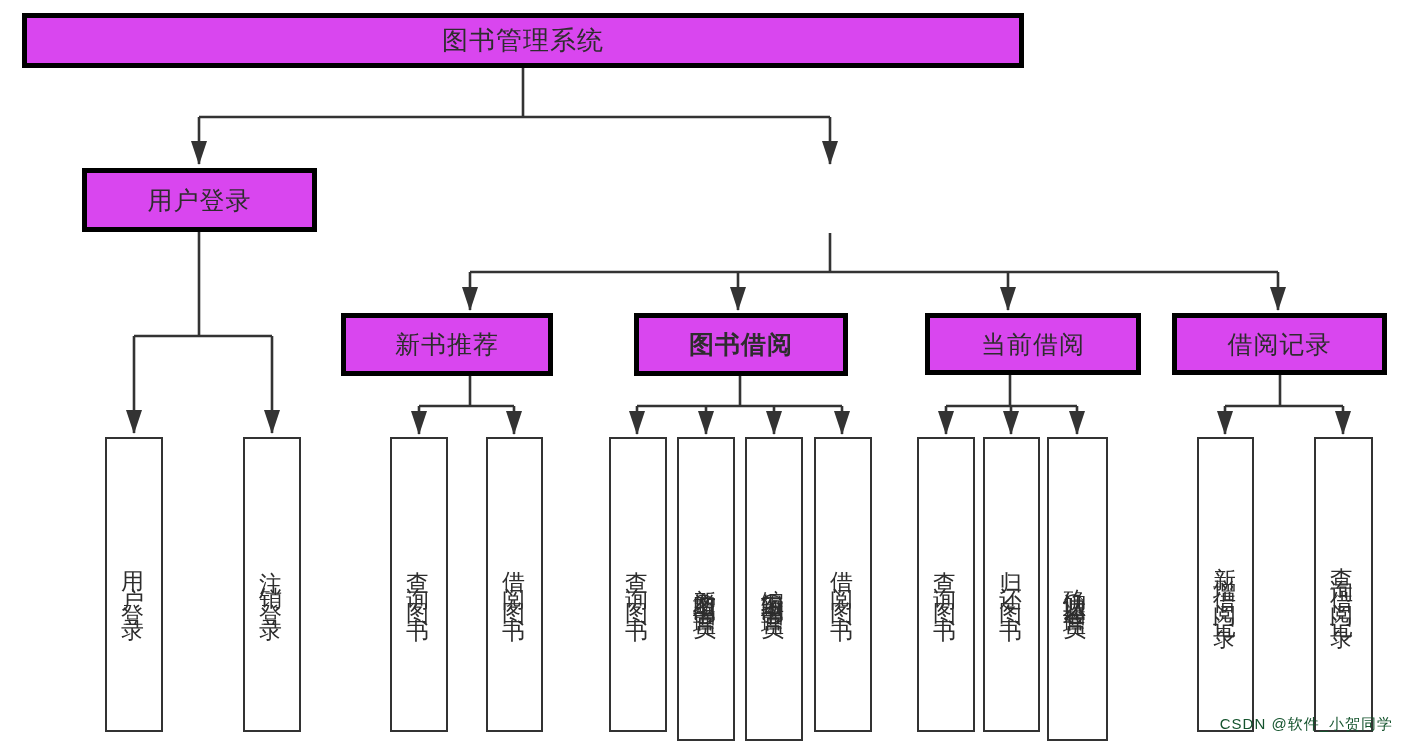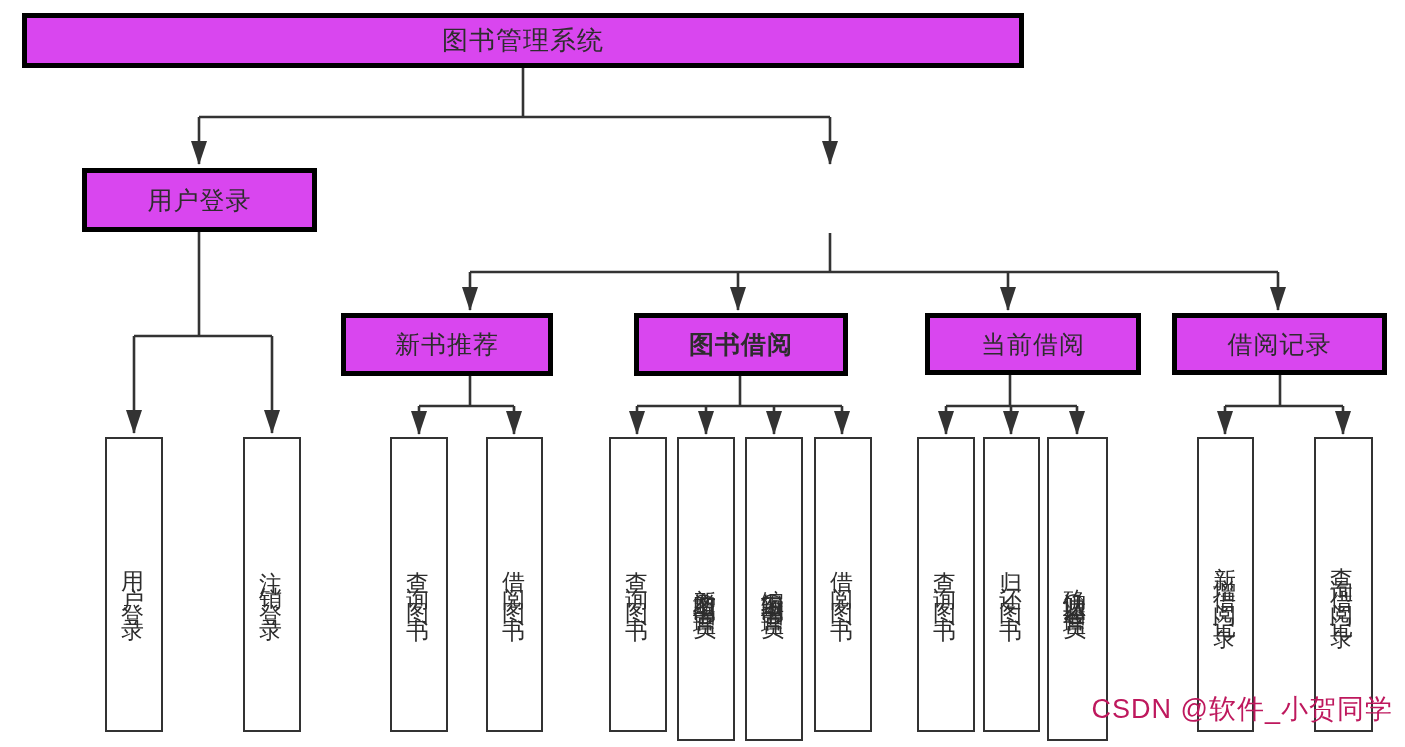--- a/index.html
+++ b/index.html
@@ -44,23 +44,23 @@
     color: #2d2d2d;
     line-height: 51px;
   }
   .leaf.tall { height: 304px; }
   .ls-16 { letter-spacing: 16px; }
   .ls-12 { letter-spacing: 12px; }
   .ls-5  { letter-spacing: 4px; }
   .watermark {
     position: absolute;
     right: 12px;
-    bottom: 20px;
-    font-size: 27px;
-    color: #be185d;
+    bottom: 13px;
+    font-size: 15px;
+    color: #14532d;
     letter-spacing: 1px;
   }
 </style>
 </head>
 <body>
 
 <div class="canvas">
 
   <svg class="wires" viewBox="0 0 1405 747" xmlns="http://www.w3.org/2000/svg">
     <defs>

